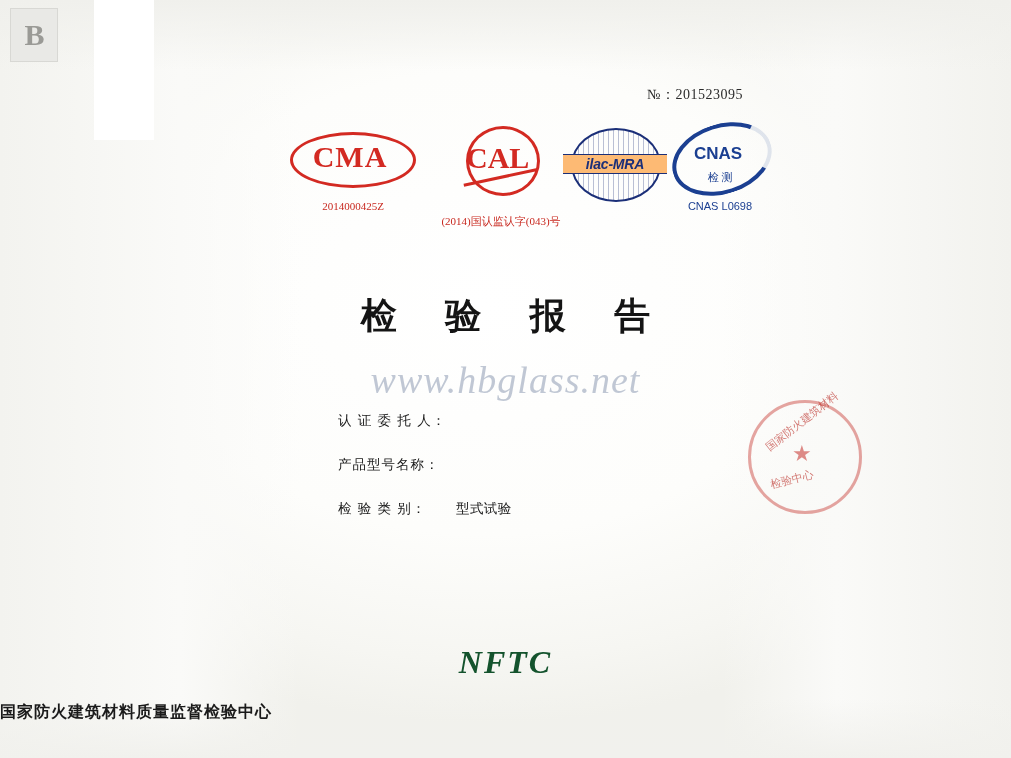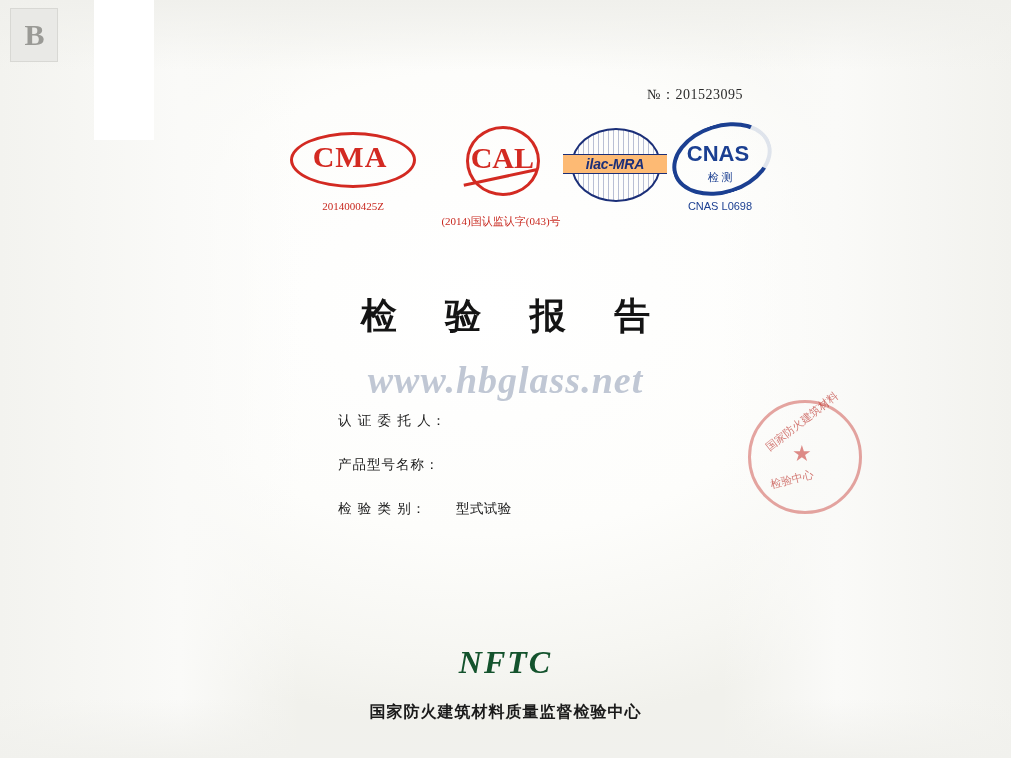--- a/index.html
+++ b/index.html
@@ -141,21 +141,21 @@
     left: 5px; top: 2px;
     width: 68px; height: 64px;
     border: 3px solid #d32a22;
     border-radius: 50%;
   }
   .cal-text {
     position: absolute;
     left: 5px; top: 2px;
     width: 68px; height: 64px;
     line-height: 64px;
-    text-align: right;
+    text-align: left;
     font-family: "Liberation Serif", serif;
     font-weight: bold;
     font-size: 30px;
     color: #d32a22;
     letter-spacing: 0px;
   }
   .cal-slash {
     position: absolute;
     left: 2px; top: 52px;
     width: 74px;
@@ -212,21 +212,21 @@
     transform: rotate(-18deg);
   }
   .cnas-text {
     position: absolute;
     left: 6px; top: 4px;
     width: 94px; height: 56px;
     line-height: 56px;
     text-align: center;
     font-family: "Liberation Sans", sans-serif;
     font-weight: bold;
-    font-size: 22px;
+    font-size: 17px;
     color: #1b3f91;
     letter-spacing: 0px;
   }
   .cnas-sub {
     position: absolute;
     left: 0; top: 48px; width: 110px;
     text-align: center;
     font-family: "Liberation Serif", serif;
     font-size: 11px;
     color: #1b3f91;
@@ -247,21 +247,21 @@
     text-indent: 18px;
   }
 
   
   #watermark {
     position: absolute;
     left: 0; right: 0;
     top: 358px;
     text-align: center;
     font-family: "Liberation Serif", serif;
-    font-weight: bold;
+    font-weight: normal;
     font-style: italic;
     font-size: 38px;
     letter-spacing: 1px;
     color: rgba(168, 178, 196, 0.72);
     text-shadow: 0 1px 0 rgba(255,255,255,0.6);
     white-space: nowrap;
   }
 
   
   #fields {
@@ -353,21 +353,21 @@
     font-size: 32px;
     letter-spacing: 2px;
     color: #14532d;
   }
 
   
   #footer-org {
     position: absolute;
     left: 0; right: 0;
     top: 702px;
-    text-align: center;
+    text-align: left;
     font-family: Liberation Mono, monospace;
     font-weight: bold;
     font-size: 16px;
     letter-spacing: 1px;
     color: #1a1a1a;
   }
 </style>
 </head>
 <body>
 

